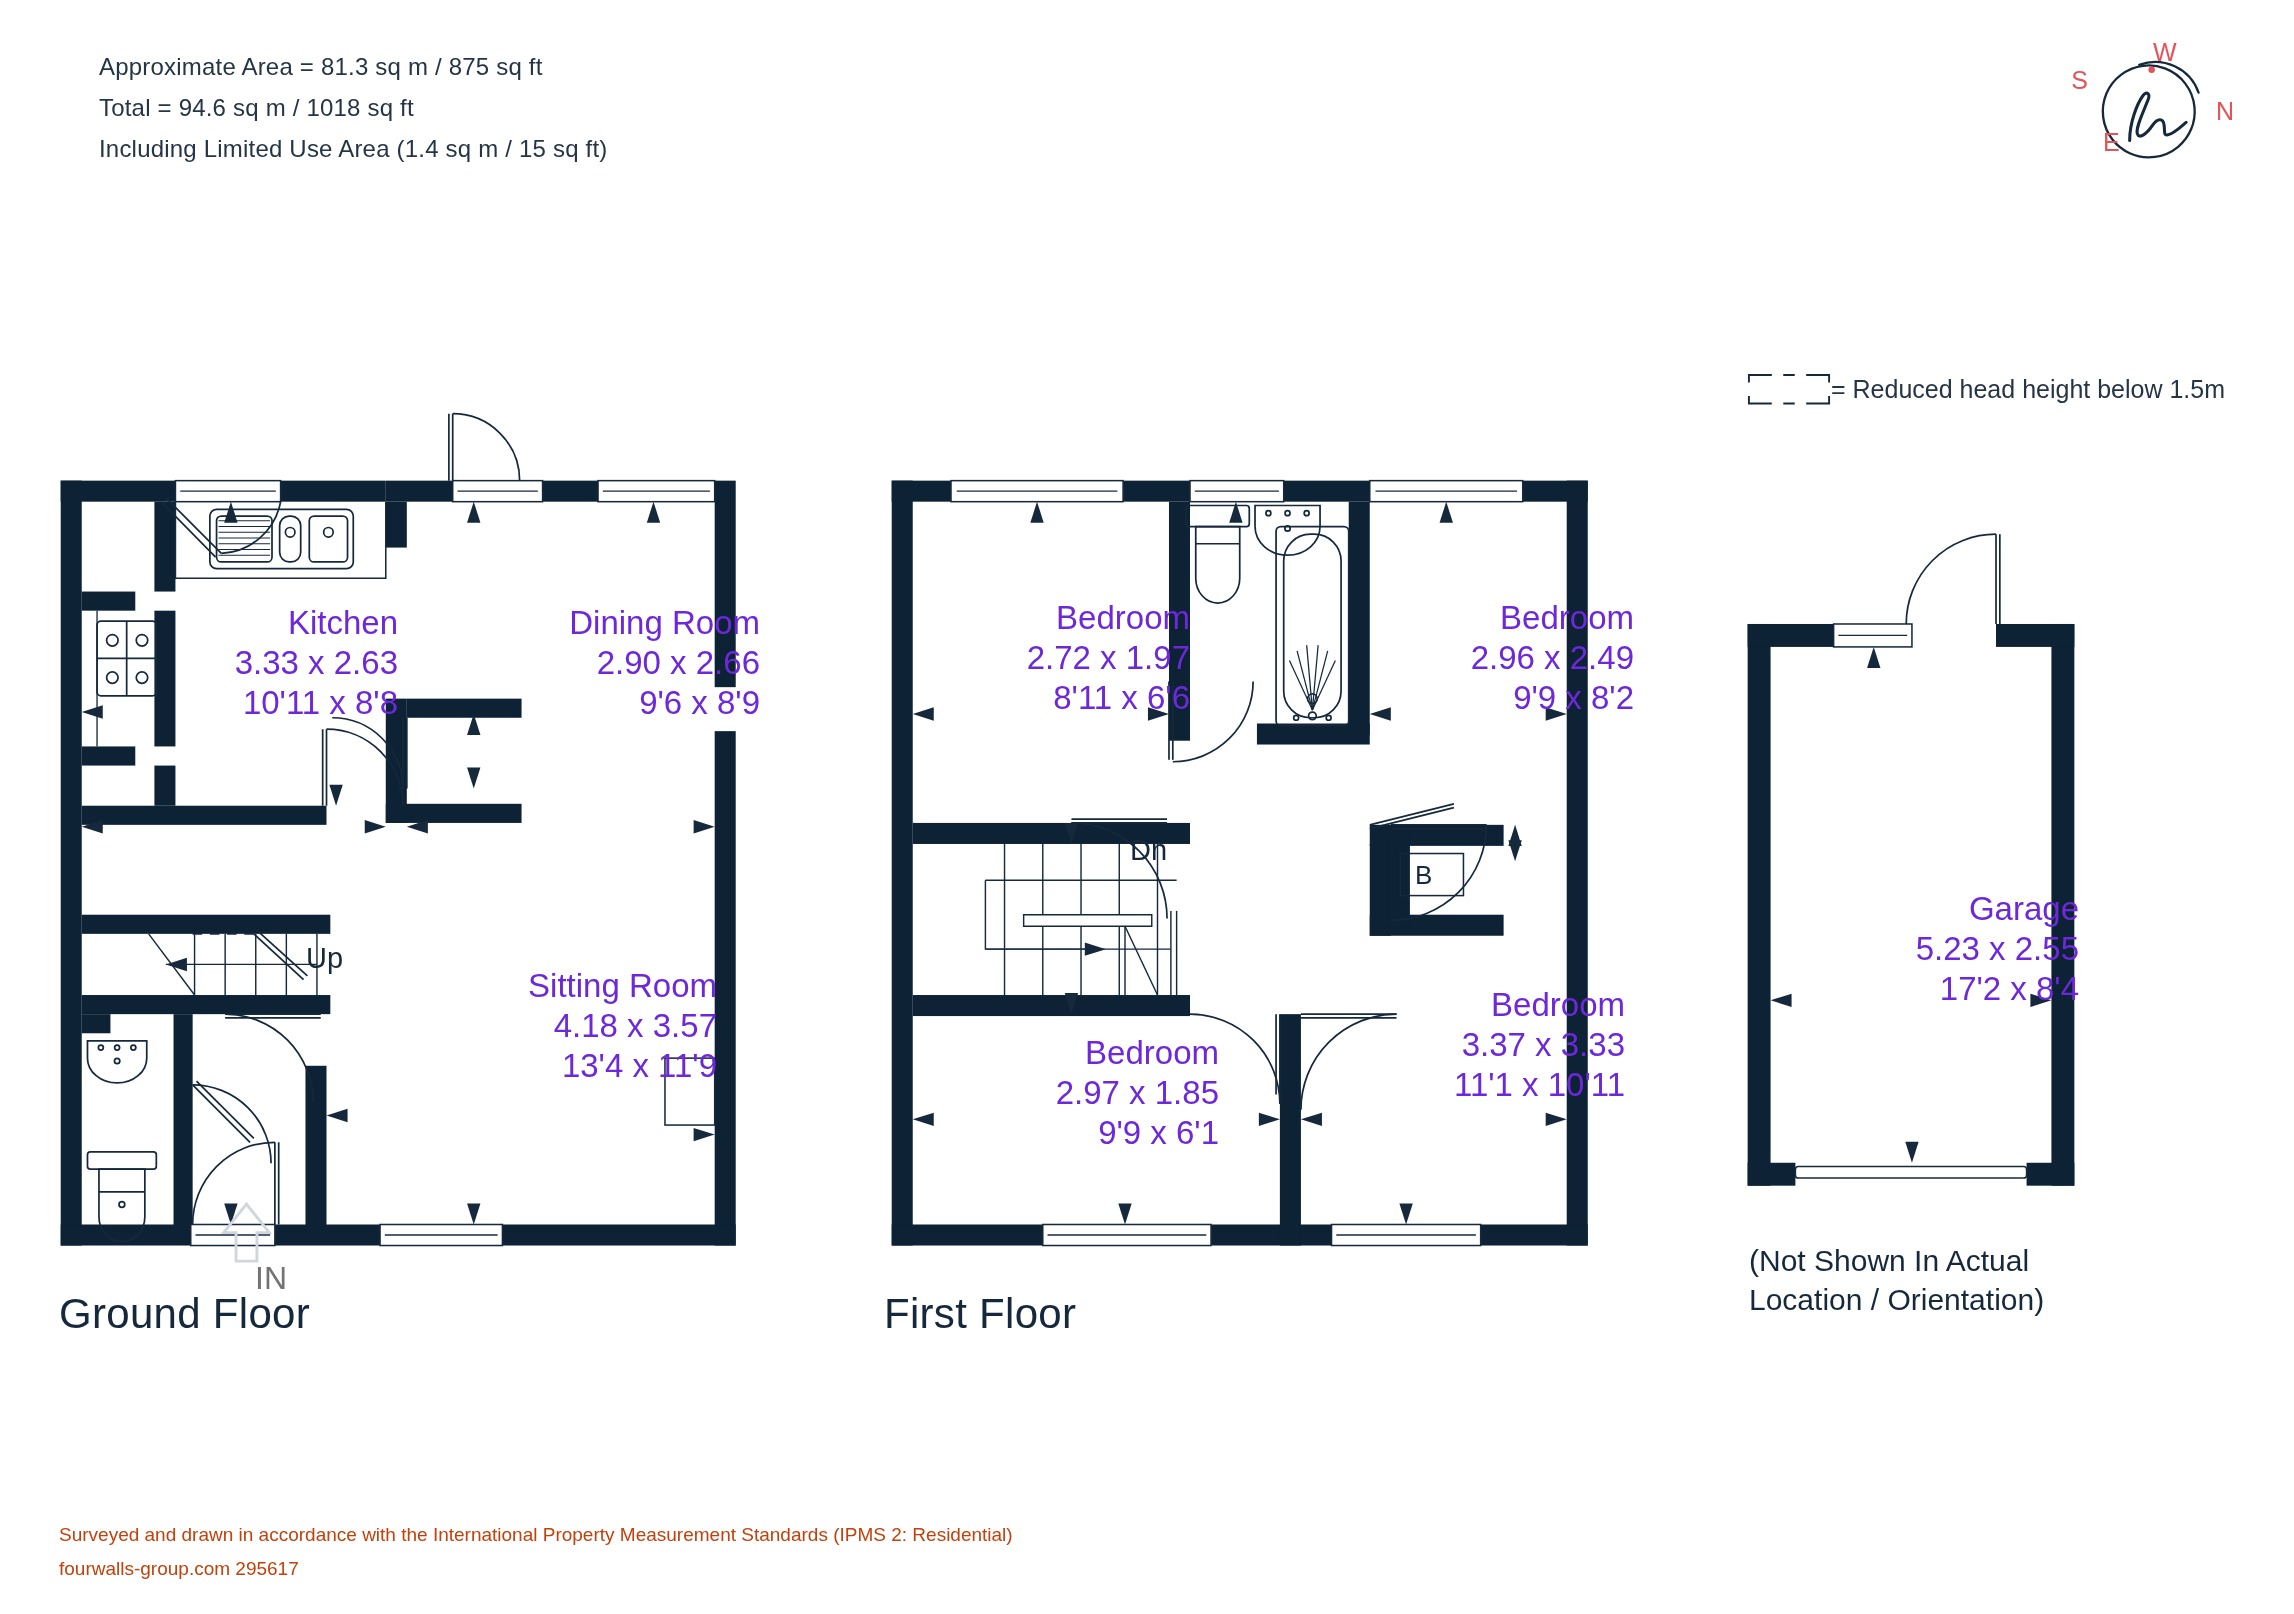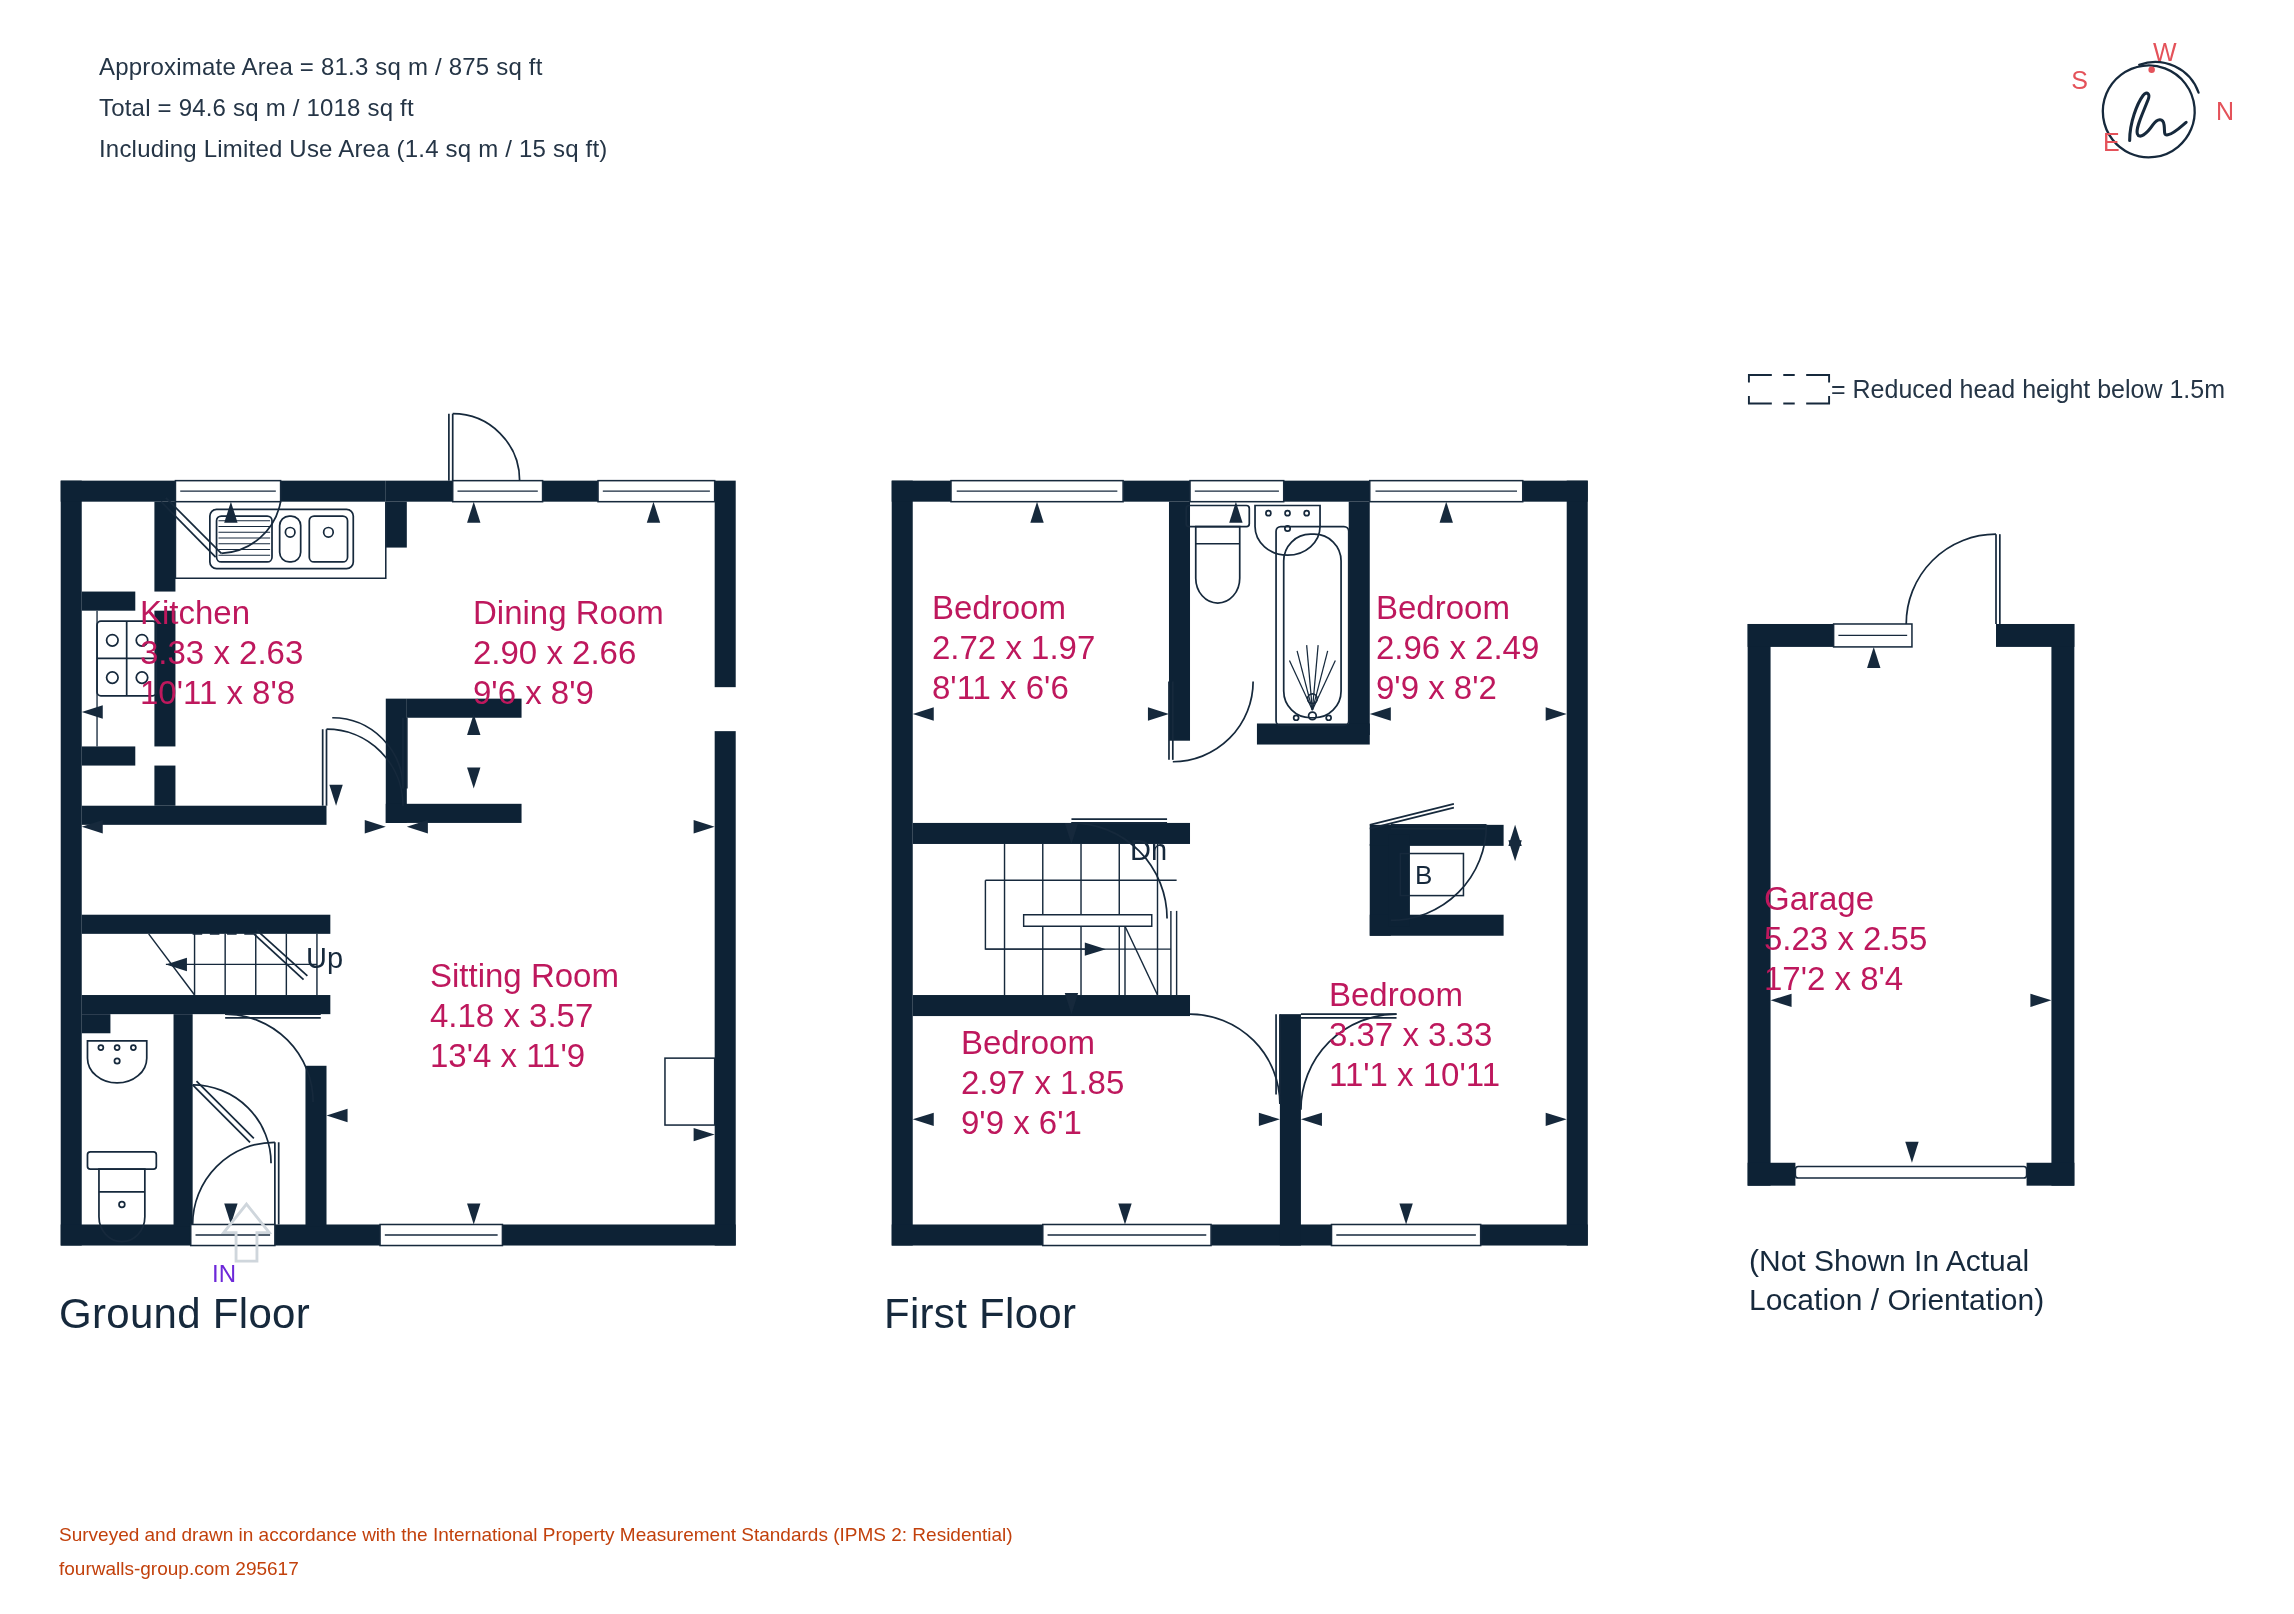--- a/index.html
+++ b/index.html
@@ -15,29 +15,29 @@
   #compass{left:2055px;top:40px;width:201px;height:134px;}
   #compass .lbl{position:absolute;font-size:25px;color:#e4525a;}
 
   
   #legend{left:1747px;top:373px;display:flex;align-items:center;gap:0;}
   #legend .swatch{width:84px;height:32.5px;}
   #legend .txt{font-size:25px;color:#253546;}
 
   
   .floor-title{font-size:42px;color:#16293c;letter-spacing:0.3px;}
-  .in-label{font-size:24px;color:#6d28d9;}
+  .in-label{font-size:32px;color:#737373;margin-left:43px;}
   .note{font-size:30px;color:#16293c;line-height:39px;}
 
   
   #footer{left:59px;top:1518px;}
   #footer div{font-size:19px;line-height:34px;color:#c2410c;}
 
   
-  .room{position:absolute;text-align:left;color:#be185d;white-space:nowrap;}
+  .room{position:absolute;text-align:right;color:#6d28d9;white-space:nowrap;margin-top:10px;}
   .room .nm{font-size:33px;line-height:40px;}
   .room .dm{font-size:33px;line-height:40px;}
   .small-tag{position:absolute;font-size:29px;color:#16293c;}
 
   svg{position:absolute;left:0;top:0;overflow:visible;}
 </style>
 </head>
 <body>
 
 <div class="abs" id="header">

